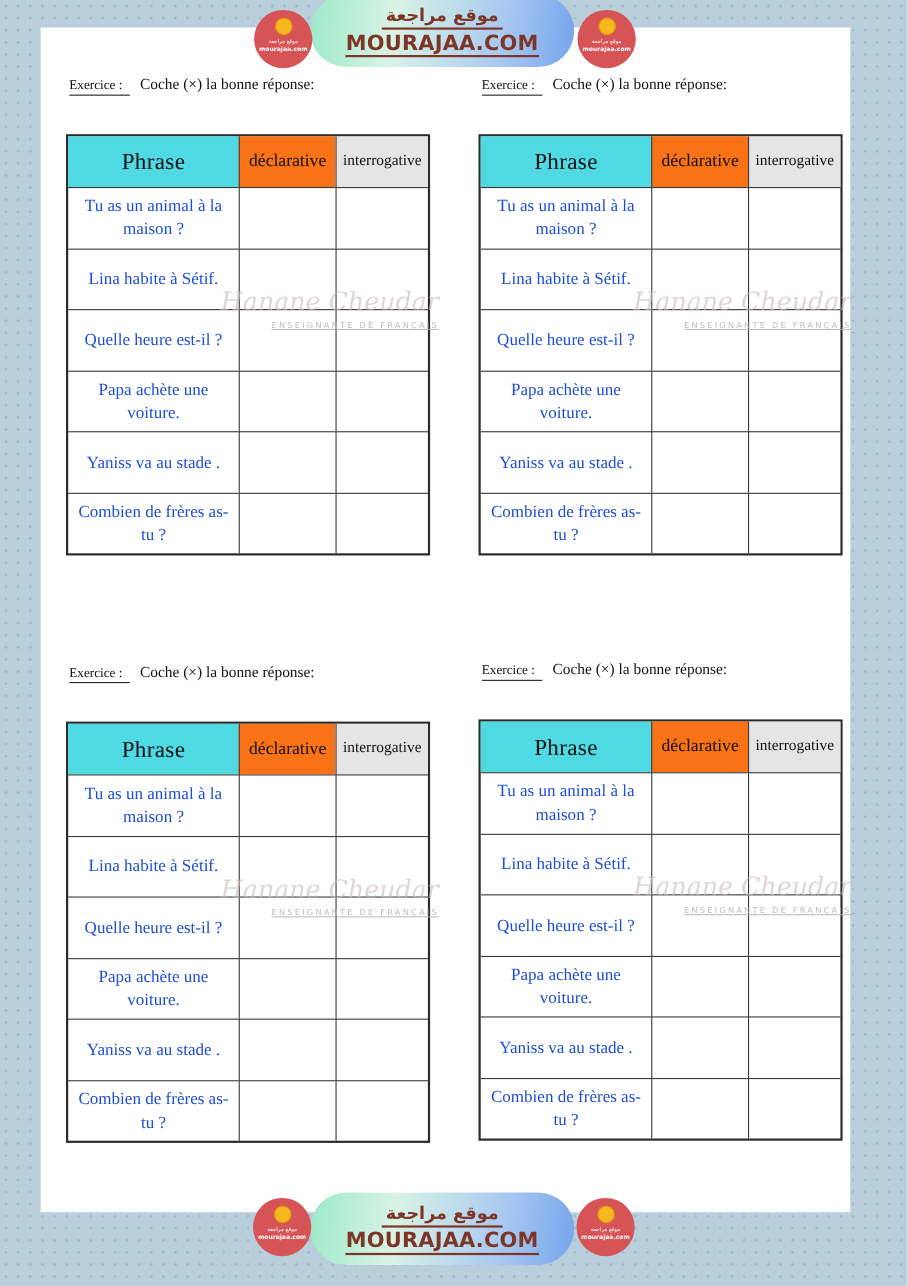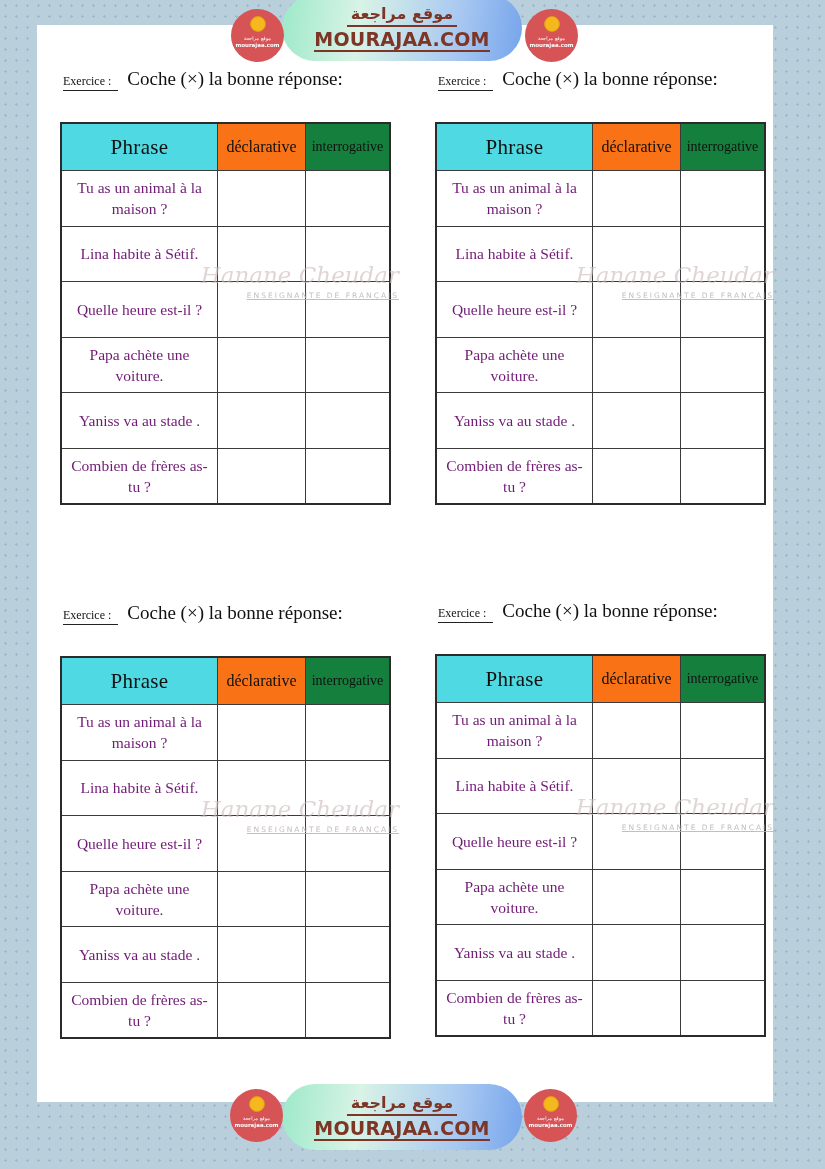--- a/index.html
+++ b/index.html
@@ -53,41 +53,41 @@
     color:#ffffff; line-height:1.1;
   }
 
   
   .quad { position:absolute; width:336px; height:440px; }
   .ex-title-row { position:absolute; left:3px; top:0; white-space:nowrap; }
   .ex-title {
     font-size:12px; color:#111;
     border-bottom:1.6px solid #222; padding-bottom:2px; padding-right:7px;
   }
-  .ex-instr { font-size:19px; color:#111; margin-left:9px; }
+  .ex-instr { font-size:14px; color:#111; margin-left:9px; }
 
   .tbl {
     position:absolute; left:0; top:54px;
     display:grid;
     grid-template-columns:155px 88px 84px;
     grid-template-rows:46px repeat(6, 55.5px);
     border:2px solid #2b2b2b;
     background:#fff;
   }
   .cell {
     border-left:1.3px solid #3a3a3a; border-top:1.3px solid #3a3a3a;
     display:flex; align-items:center; justify-content:center; text-align:center;
   }
   .cell.c0 { border-left:none; }
   .cell.r0 { border-top:none; }
   .hdr { font-weight:normal; color:#101010; }
   .h-phrase { background:#4ed9e3; font-size:21px; letter-spacing:.3px; }
   .h-decl   { background:#f97316; font-size:16px; }
-  .h-inter  { background:#15803d; font-size:14px; }
-  .phrase   { font-size:15.5px; line-height:21px; color:#701a75; padding:4px 6px; }
+  .h-inter  { background:#e5e5e5; font-size:14px; }
+  .phrase   { font-size:15.5px; line-height:21px; color:#1d4ed8; padding:4px 6px; }
 
   .wm {
     position:absolute; left:132px; top:138px; width:205px; text-align:right;
     pointer-events:none; z-index:2;
   }
   .wm-name {
     font-style:italic; font-size:23px; color:rgba(205,188,188,0.62);
     font-family:"DejaVu Serif",serif; white-space:nowrap;
   }
   .wm-sub {

